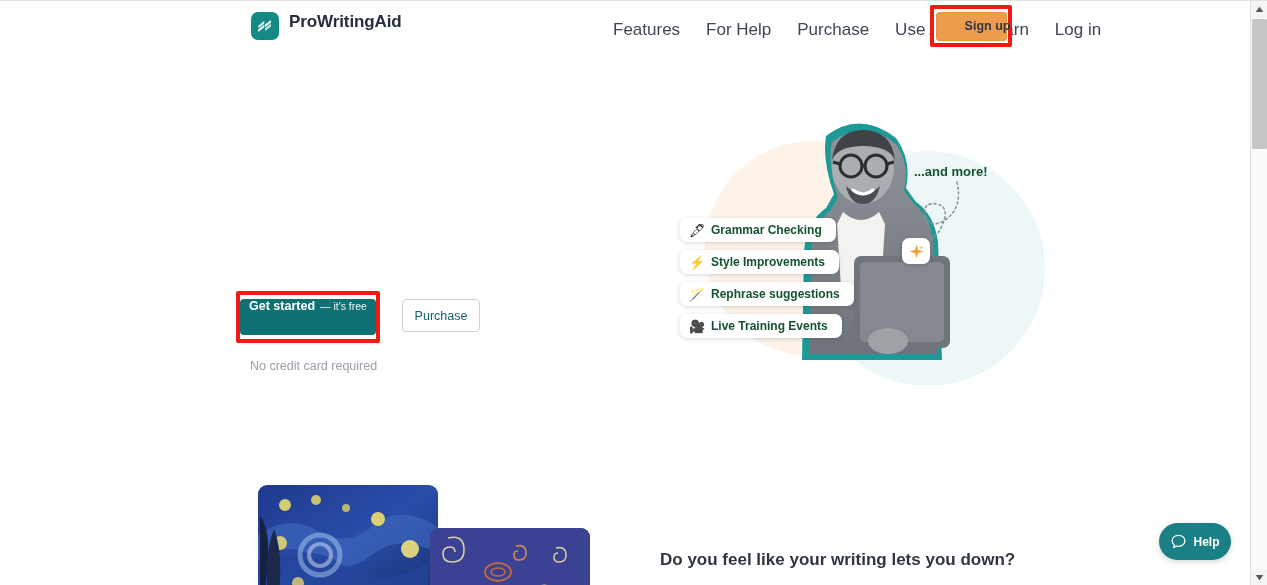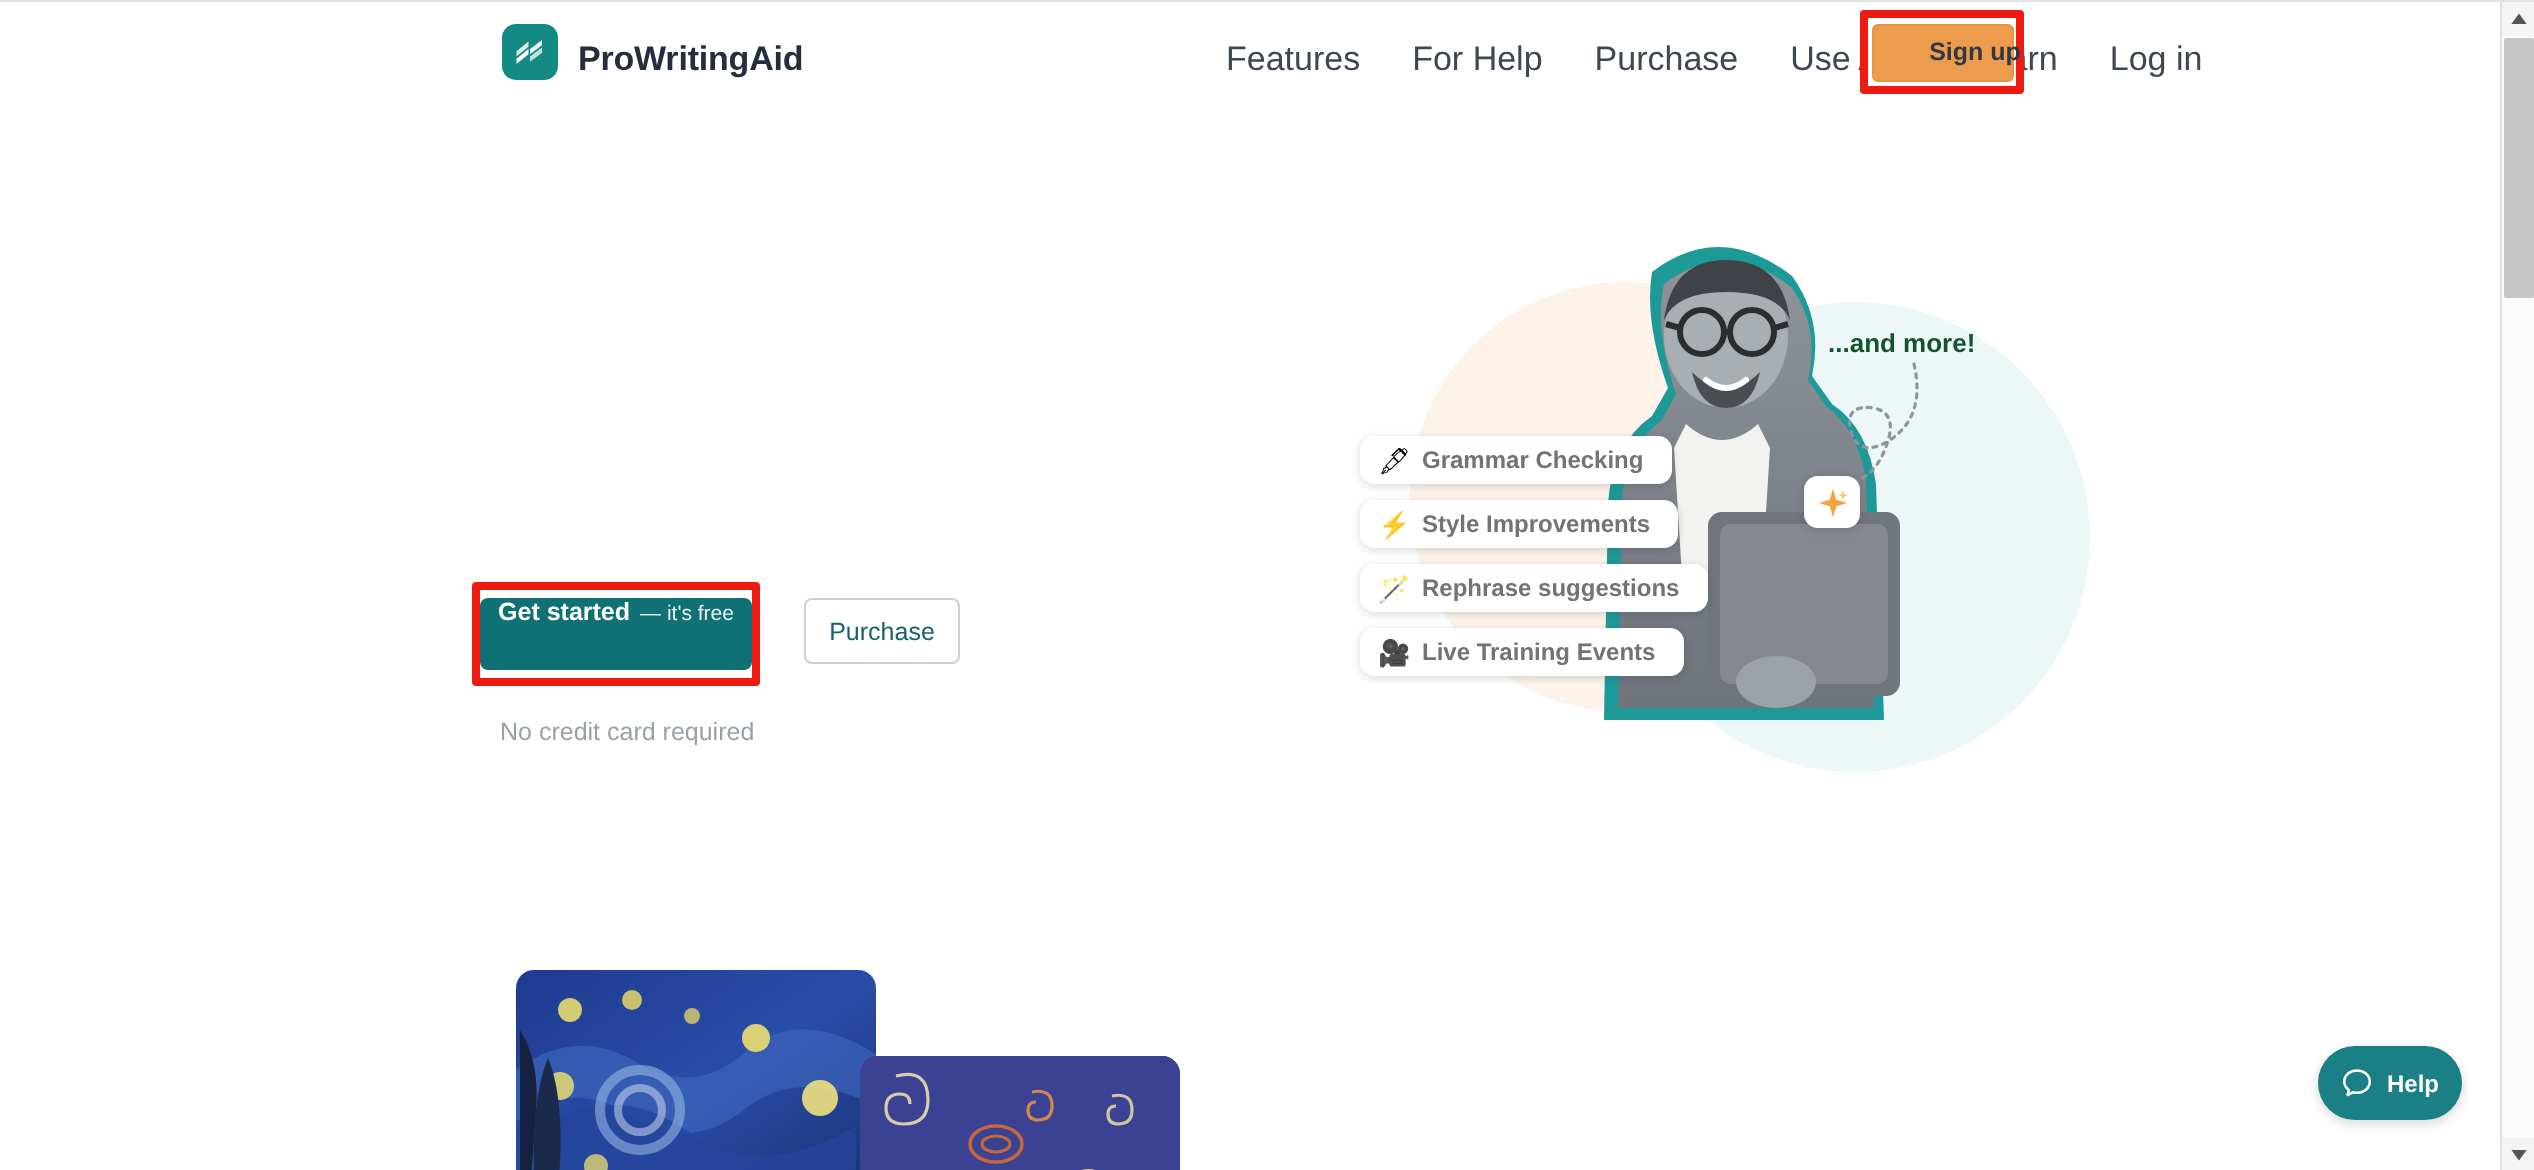--- a/index.html
+++ b/index.html
@@ -28,21 +28,21 @@
     position: absolute;
     left: 0; top: 0;
     width: 1250px; height: 50px;
     display: flex;
     align-items: center;
   }
   .brand {
     position: absolute;
     left: 251px; top: 11px;
     display: flex;
-    align-items: flex-end;
+    align-items: flex-start;
     gap: 10px;
     text-decoration: none;
   }
   .logo-mark {
     width: 28px; height: 28px;
     border-radius: 7px;
     background: #138b84;
     display: flex;
     align-items: center;
     justify-content: center;
@@ -206,21 +206,21 @@
     display: flex;
     align-items: center;
     gap: 7px;
     background: #ffffff;
     border-radius: 7px;
     padding: 5px 14px 5px 9px;
     box-shadow: 0 1px 4px rgba(30,40,60,.18);
     width: fit-content;
   }
   .pill-ico { font-size: 13px; line-height: 1; width: 15px; text-align: center; }
-  .pill-label { font-size: 12px; font-weight: bold; color: #737373; white-space: nowrap; }
+  .pill-label { font-size: 12px; font-weight: bold; color: #14532d; white-space: nowrap; }
   .sparkle-badge {
     position: absolute;
     left: 252px; top: 142px;
     width: 28px; height: 26px;
     background: #ffffff;
     border-radius: 7px;
     box-shadow: 0 1px 4px rgba(30,40,60,.2);
     display: flex;
     align-items: center;
     justify-content: center;
@@ -457,20 +457,21 @@
       <path d="M18 10 q16 -4 16 12 q0 12 -12 12 q-9 0 -9 -8 q0 -7 7 -7 q5 0 5 5" fill="none" stroke="#d8cfa8" stroke-width="1.6"></path>
       <path d="M86 18 q10 -2 10 7 q0 7 -7 7 q-5 0 -5 -5 q0 -4 4 -4" fill="none" stroke="#d08a4e" stroke-width="1.6"></path>
       <path d="M126 20 q10 -2 10 7 q0 7 -7 7 q-5 0 -5 -5 q0 -4 4 -4" fill="none" stroke="#cfc79e" stroke-width="1.6"></path>
       <ellipse cx="68" cy="44" rx="13" ry="9" fill="none" stroke="#c4693d" stroke-width="1.8"></ellipse>
       <ellipse cx="68" cy="44" rx="7" ry="4" fill="none" stroke="#c4693d" stroke-width="1.6"></ellipse>
       <path d="M110 58 q10 -3 11 6 q1 7 -7 7 q-6 0 -5 -6" fill="none" stroke="#d6cda6" stroke-width="1.6"></path>
       <path d="M24 66 q18 -6 22 10" fill="none" stroke="#2f3578" stroke-width="4"></path>
     </svg>
   </div>
 
+  <h2 class="section-q">Do you feel like your writing lets you down?</h2>
 
   <div class="help-widget">
     <svg width="17" height="17" viewBox="0 0 24 24" aria-hidden="true">
       <path d="M12 3.2 C6.8 3.2 3 6.6 3 11 c0 2.4 1.2 4.5 3.2 5.9 l-0.9 3.6 l3.9 -2 c0.9 0.2 1.9 0.4 2.8 0.4 c5.2 0 9 -3.4 9 -7.9 c0 -4.4 -3.8 -7.8 -9 -7.8 z" fill="none" stroke="#ffffff" stroke-width="1.8" stroke-linejoin="round"></path>
     </svg>
     <span class="help-label">Help</span>
   </div>
 
  </div>
 

